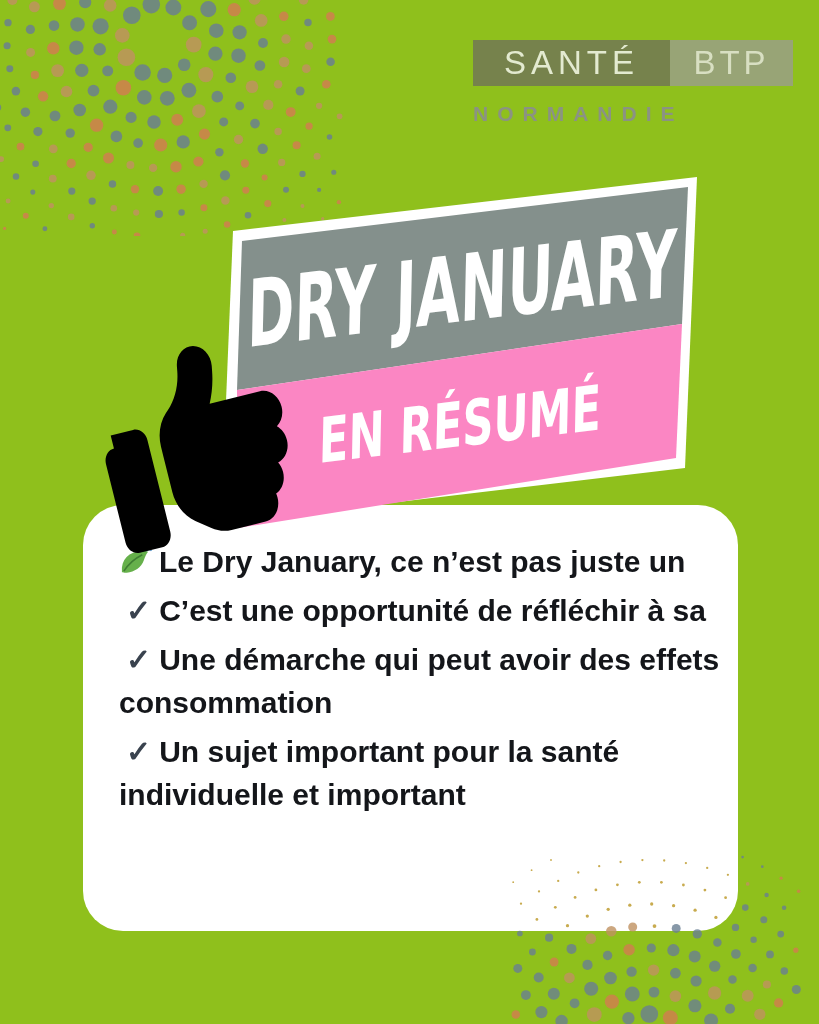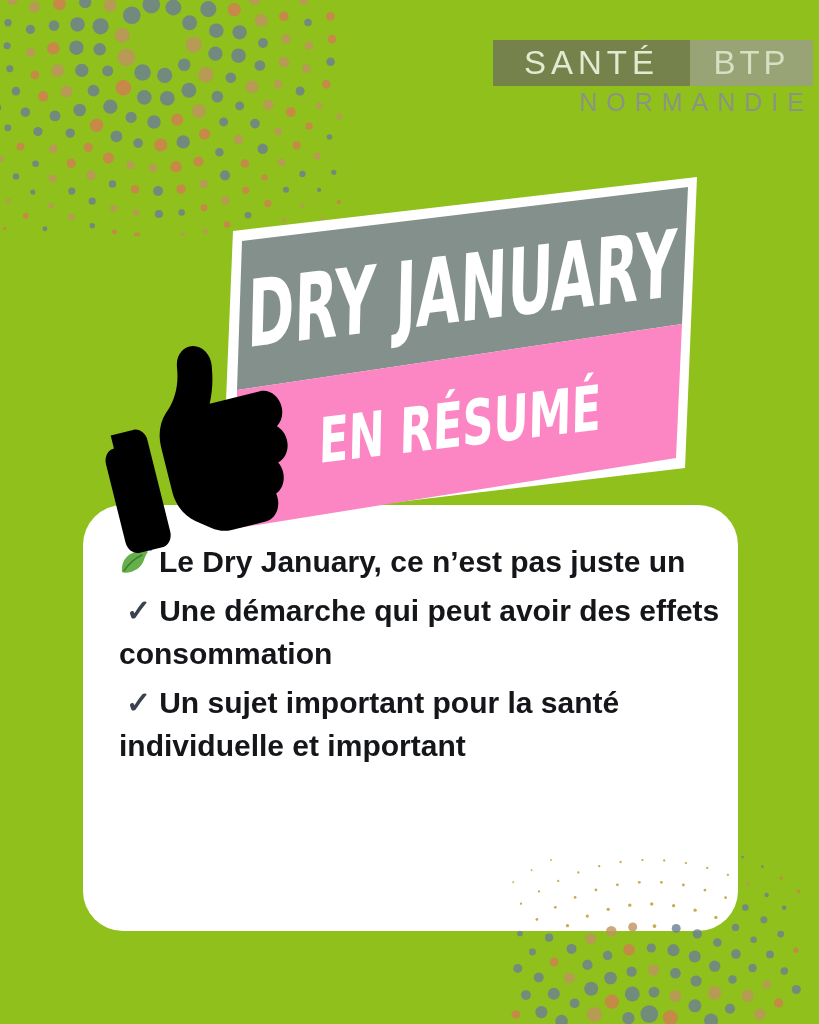--- a/index.html
+++ b/index.html
@@ -5,27 +5,27 @@
   html,body{margin:0;padding:0;}
   body{font-family:"Liberation Sans",sans-serif;}
   .poster{position:relative;width:819px;height:1024px;background:var(--background);overflow:hidden;}
 
   
   .halftone{position:absolute;pointer-events:none;}
   #dots-tl{left:0;top:0;}
   #dots-br{left:0;top:0;}
 
   
-  .logo{position:absolute;left:493px;top:40px;text-align:right;}
+  .logo{position:absolute;left:473px;top:40px;}
   .logo-row{display:flex;}
   .logo-sante{display:flex;align-items:center;justify-content:center;width:197px;height:46px;
     background:var(--logo-sante-bg);color:var(--logo-sante-text);font-size:33px;letter-spacing:5px;font-weight:400;}
   .logo-btp{display:flex;align-items:center;justify-content:center;width:123px;height:46px;
     background:var(--logo-btp-bg);color:var(--logo-btp-text);font-size:33px;letter-spacing:4px;font-weight:400;}
-  .logo-region{margin-top:2px;color:var(--logo-region-text);font-size:25px;font-weight:400;letter-spacing:9px;}
+  .logo-region{margin-top:16px;color:var(--logo-region-text);font-size:21px;font-weight:700;letter-spacing:9px;}
 
   
   .card{position:absolute;left:83px;top:505px;width:655px;height:426px;background:var(--card-bg);border-radius:40px;}
   .card-text{padding:35px 18px 0 36px;color:var(--card-text);font-size:30px;line-height:43px;font-weight:700;}
   .line{white-space:nowrap;}
   .para-start{margin-top:6px;}
   .para-start:first-child{margin-top:0;}
   .pic.check{color:var(--check);margin:0 8px 0 7px;font-weight:700;}
   .pic.leaf svg{vertical-align:-6px;margin-right:7px;}
 
@@ -212,20 +212,21 @@
   </div>
 
   <div class="card">
     <div class="card-text">
         <div class="line para-start"><span class="pic leaf"><svg width="33" height="33" viewBox="0 0 34 34">
               <path d="M3,28 C2,15 10,7 24,6 C27,5.8 29,6.5 30,7 C28,9 27,12 25.5,16 C23,23 16,28 8,28.5 C6,28.6 4,28.4 3,28 Z" fill="#66b04b"></path>
               <path d="M5,27 C10,19 16,14 24,10" stroke="#3f7d33" stroke-width="1.6" fill="none"></path>
               <path d="M23,3 q3,-3 5,0" stroke="#6aa6d8" stroke-width="1.7" fill="none"></path>
               <path d="M28,6 q3.5,-3 5.5,0" stroke="#6aa6d8" stroke-width="1.7" fill="none"></path>
             </svg></span><span>Le Dry January, ce n’est pas juste un</span></div>
+        <div class="line para-start"><span class="pic check">✓</span><span>C’est une opportunité de réfléchir à sa</span></div>
         <div class="line para-start"><span class="pic check">✓</span><span>Une démarche qui peut avoir des effets</span></div>
         <div class="line"><span>consommation</span></div>
         <div class="line para-start"><span class="pic check">✓</span><span>Un sujet important pour la santé</span></div>
         <div class="line"><span>individuelle et important</span></div>
       </div>
   </div>
 
   <svg id="dots-br" class="halftone" width="819" height="1024" viewBox="0 0 819 1024">
       <circle cx="628.4" cy="1018.2" r="6.12" fill="#697e92" fill-opacity="0.8"></circle>
       <circle cx="649.3" cy="1014.0" r="8.80" fill="#697e92" fill-opacity="0.8"></circle>

